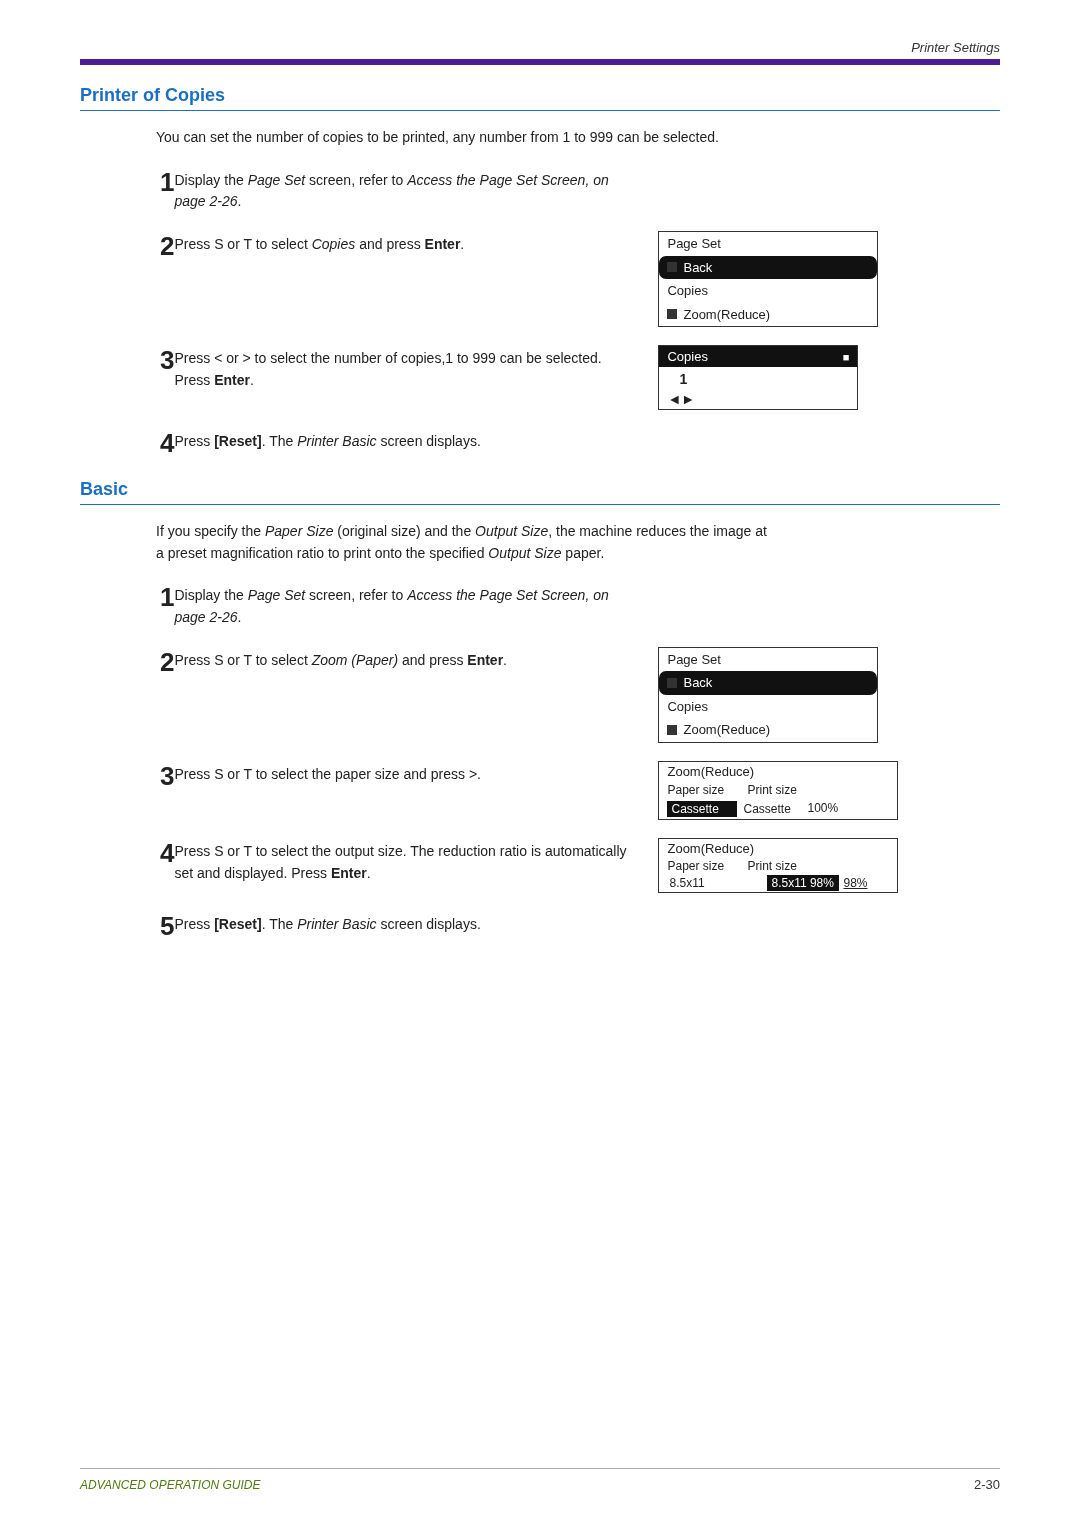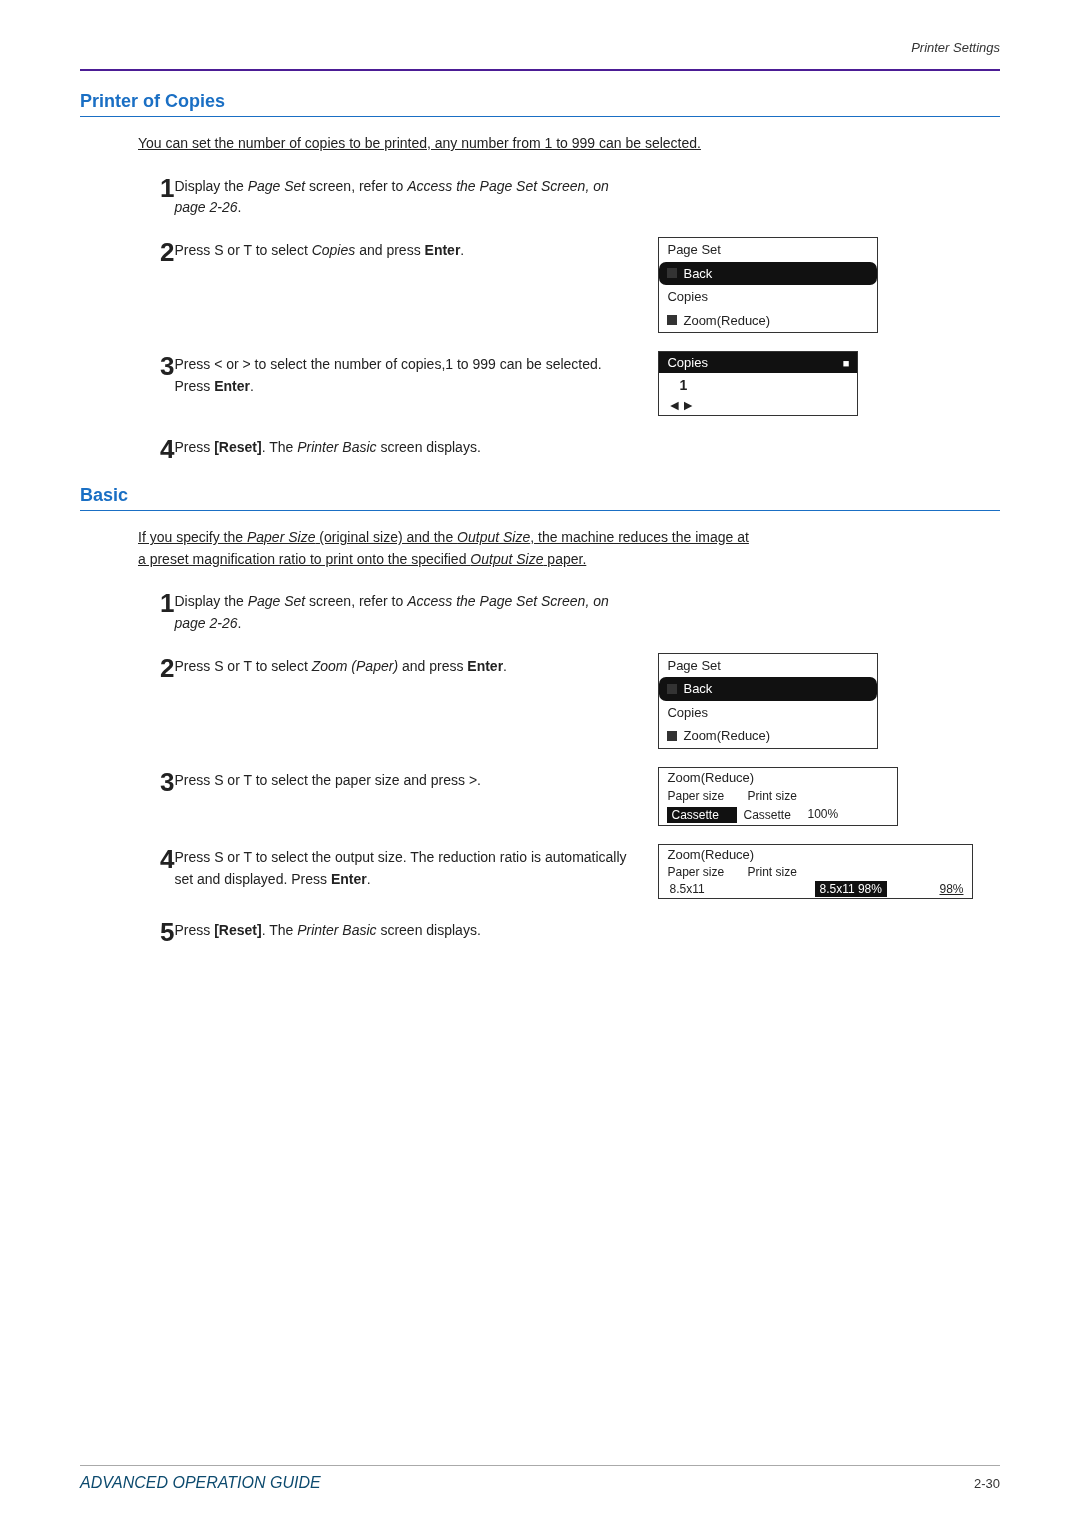--- a/index.html
+++ b/index.html
@@ -18,22 +18,22 @@
       min-height: 1528px;
       padding: 40px 80px 60px 80px;
       position: relative;
     }
 
     
     .page-header {
       display: flex;
       justify-content: flex-end;
       margin-bottom: 10px;
-      border-bottom: 2px solid #4c1d95;
-      padding-bottom: 14px;
+      border-bottom: 6px solid #4c1d95;
+      padding-bottom: 4px;
     }
     .header-title {
       font-size: 13px;
       font-style: italic;
       color: #333;
     }
 
     
     .section-title {
       color: #1a6fc4;
@@ -44,26 +44,25 @@
     }
     .section-divider {
       border: none;
       border-top: 1.5px solid #1a6fc4;
       margin-bottom: 16px;
       margin-top: 4px;
     }
 
     
     .intro-text {
-      margin-left: 58px;
+      margin-left: 76px;
       margin-bottom: 18px;
       font-size: 14px;
       line-height: 1.55;
       max-width: 620px;
-      text-decoration: underline;
     }
 
     
     .step {
       display: flex;
       margin-bottom: 18px;
       align-items: flex-start;
     }
     .step-number {
       font-size: 26px;
@@ -195,21 +194,20 @@
       font-size: 12px;
       min-width: 80px;
     }
     .zoom-screen-4 .zoom-col-value {
       font-size: 12px;
     }
     .zoom-screen-4 .zoom-data-row {
       display: flex;
       padding: 1px 8px;
       align-items: center;
-      gap: 48px;
     }
     .zoom-screen-4 .zoom-cell-normal {
       min-width: 60px;
       font-size: 12px;
       padding: 1px 2px;
     }
     .zoom-screen-4 .zoom-cell-highlight {
       background: #111;
       color: #fff;
       font-size: 12px;
@@ -231,23 +229,23 @@
       bottom: 36px;
       left: 80px;
       right: 80px;
       display: flex;
       justify-content: space-between;
       align-items: center;
       border-top: 1px solid #aaa;
       padding-top: 8px;
     }
     .footer-left {
-      font-size: 16px;
+      font-size: 12px;
       font-style: italic;
-      color: #0c4a6e;
+      color: #4d7c0f;
       text-align: center;
     }
     .footer-right {
       font-size: 13px;
       color: #333;
     }
   </style>
 </head>
 <body>
 

